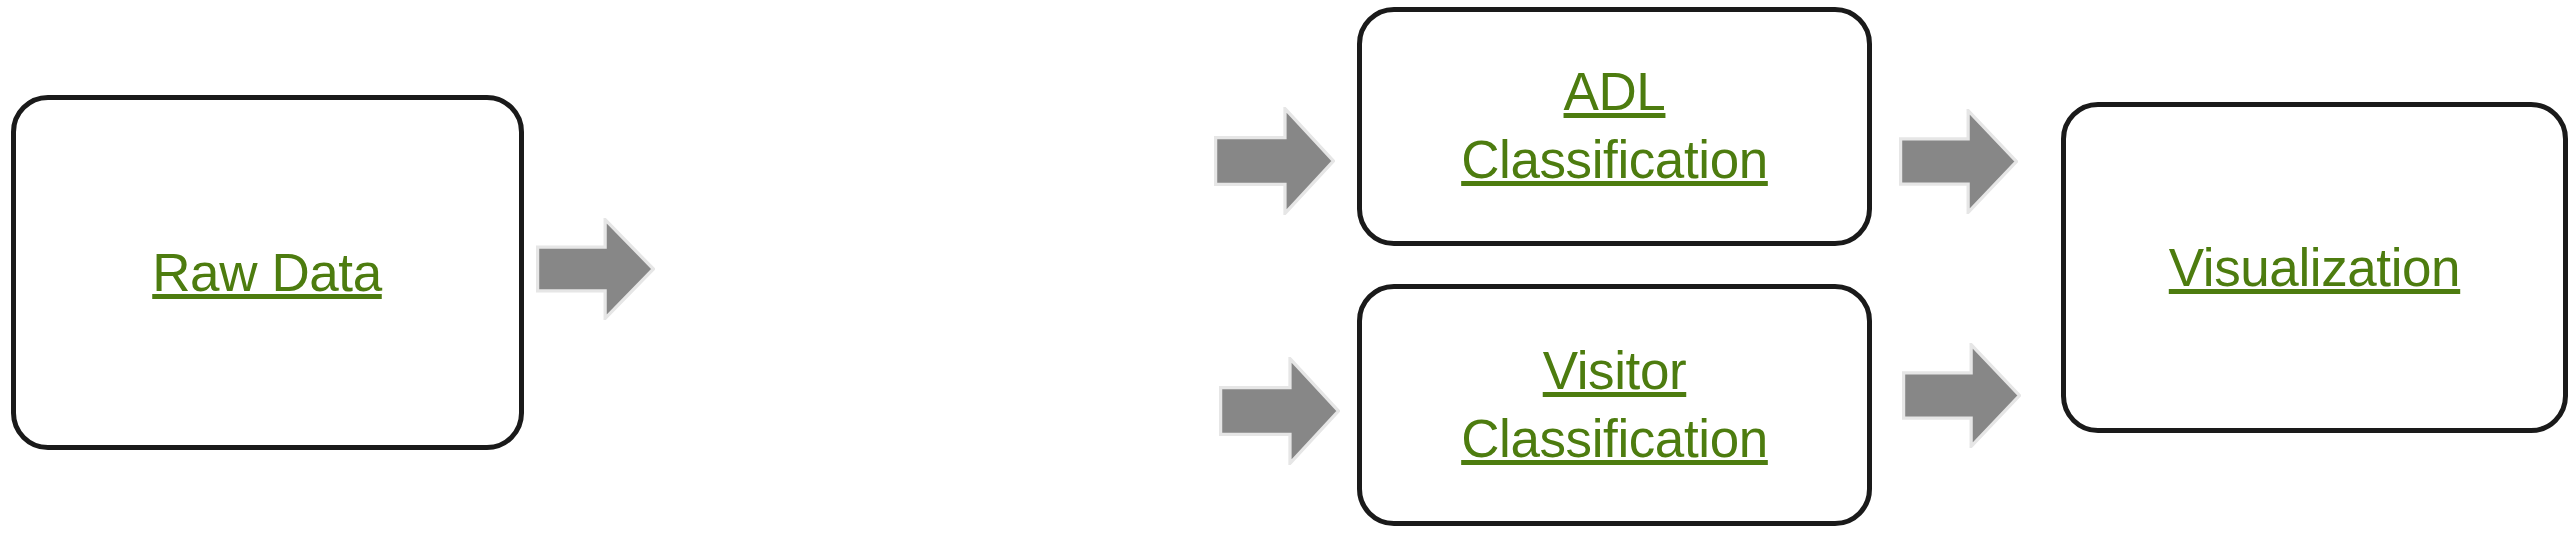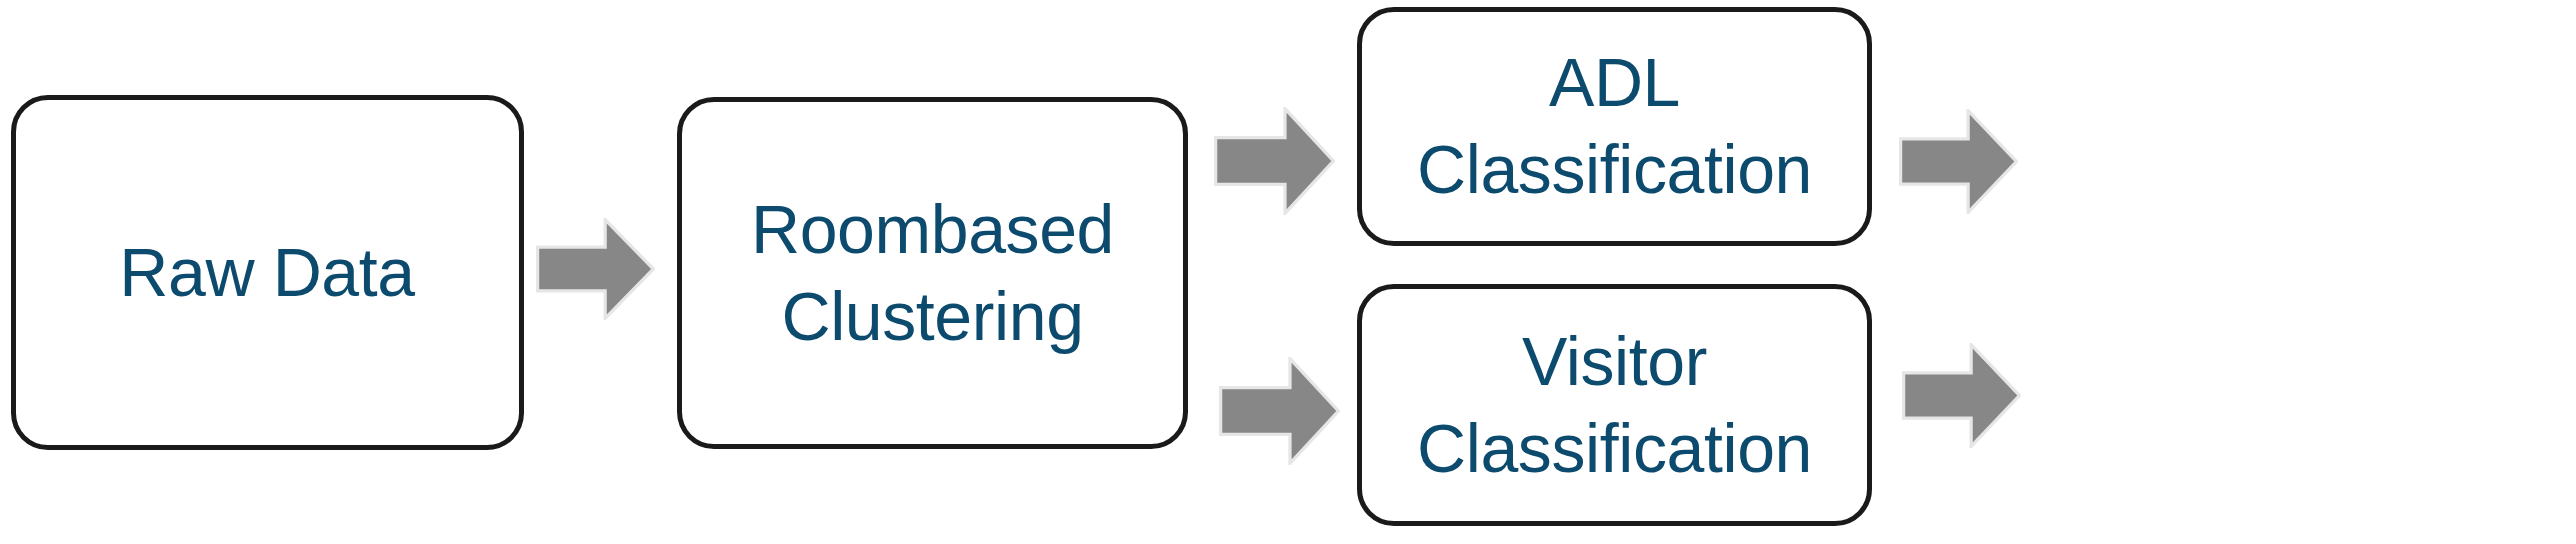--- a/index.html
+++ b/index.html
@@ -20,27 +20,28 @@
     box-sizing: border-box;
     background: #ffffff;
     border: 5.6px solid #1a1a1a;
     border-radius: 37px;
     display: flex;
     align-items: center;
     justify-content: center;
     text-align: center;
   }
   .node-label {
-    color: #0c4a6e;
-    font-size: 68px;
+    color: #4d7c0f;
+    font-size: 53px;
     line-height: 1.28;
     letter-spacing: -0.4px;
     font-weight: 400;
     white-space: pre-line;
     padding: 0 11.3px;
+    text-decoration: underline;
   }
   .arrow {
     position: absolute;
   }
   .arrow svg {
     display: block;
     width: 100%;
     height: 100%;
   }
 
@@ -66,24 +67,20 @@
   <div class="node" id="node-raw-data">
     <span class="node-label">Raw Data</span>
   </div>
 
   <div class="arrow" id="arrow-raw-to-cluster">
     <svg viewBox="0 0 148 126" preserveAspectRatio="none" aria-hidden="true">
       <polygon points="2,36 86,36 86,2 146,63 86,124 86,90 2,90" fill="#878787" stroke="#e6e6e6" stroke-width="4"></polygon>
     </svg>
   </div>
 
-  <div class="node" id="node-roombased">
-    <span class="node-label">Roombased
-Clustering</span>
-  </div>
 
   <div class="arrow" id="arrow-cluster-to-adl">
     <svg viewBox="0 0 150 134" preserveAspectRatio="none" aria-hidden="true">
       <polygon points="2,38 88,38 88,2 148,67 88,132 88,96 2,96" fill="#878787" stroke="#e6e6e6" stroke-width="4"></polygon>
     </svg>
   </div>
 
   <div class="arrow" id="arrow-cluster-to-visit">
     <svg viewBox="0 0 150 134" preserveAspectRatio="none" aria-hidden="true">
       <polygon points="2,38 88,38 88,2 148,67 88,132 88,96 2,96" fill="#878787" stroke="#e6e6e6" stroke-width="4"></polygon>
@@ -105,15 +102,18 @@
       <polygon points="2,37 86,37 86,2 146,65 86,128 86,93 2,93" fill="#878787" stroke="#e6e6e6" stroke-width="4"></polygon>
     </svg>
   </div>
 
   <div class="arrow" id="arrow-visit-to-viz">
     <svg viewBox="0 0 148 130" preserveAspectRatio="none" aria-hidden="true">
       <polygon points="2,37 86,37 86,2 146,65 86,128 86,93 2,93" fill="#878787" stroke="#e6e6e6" stroke-width="4"></polygon>
     </svg>
   </div>
 
+  <div class="node" id="node-visualization">
+    <span class="node-label">Visualization</span>
+  </div>
 
 </div>
 
 
 </body></html>

